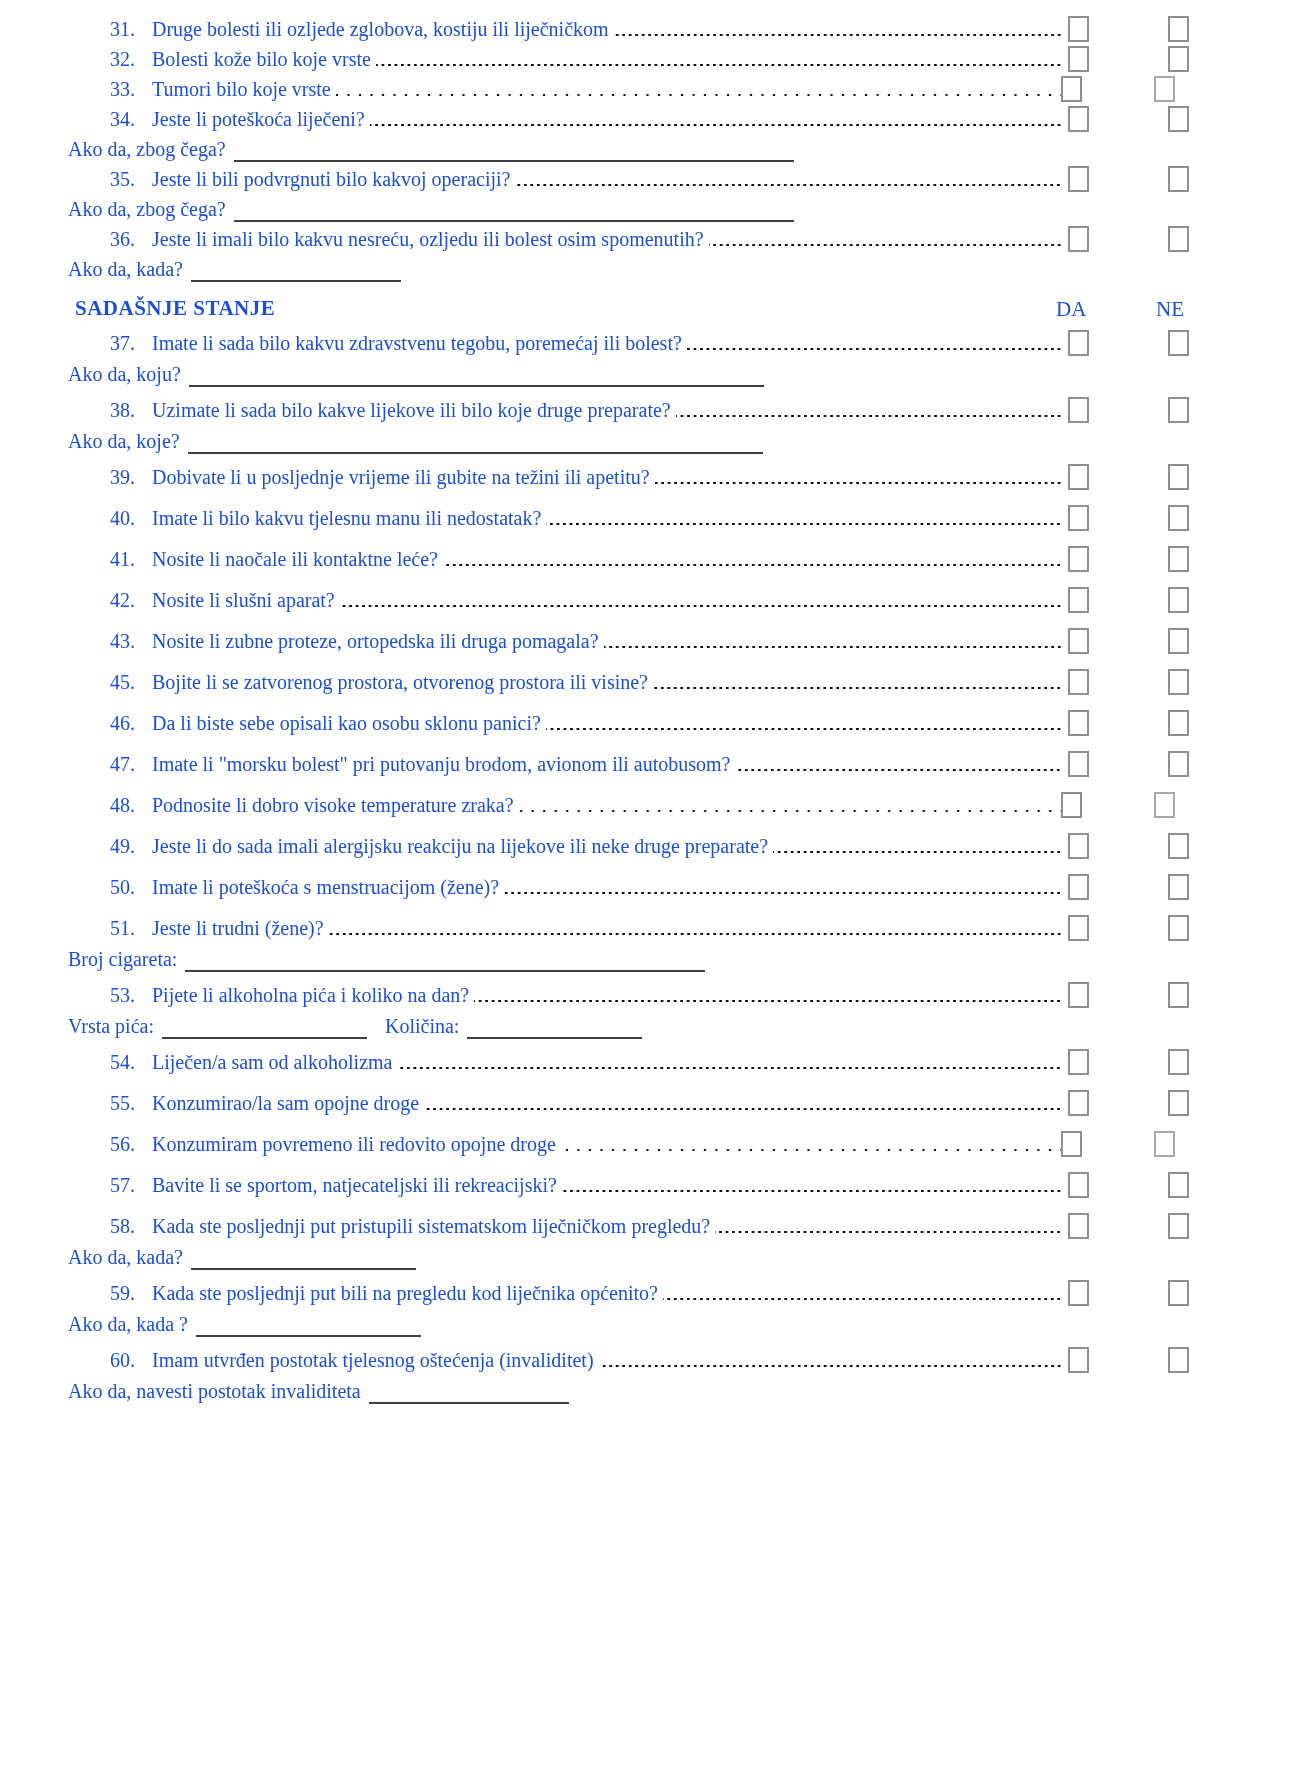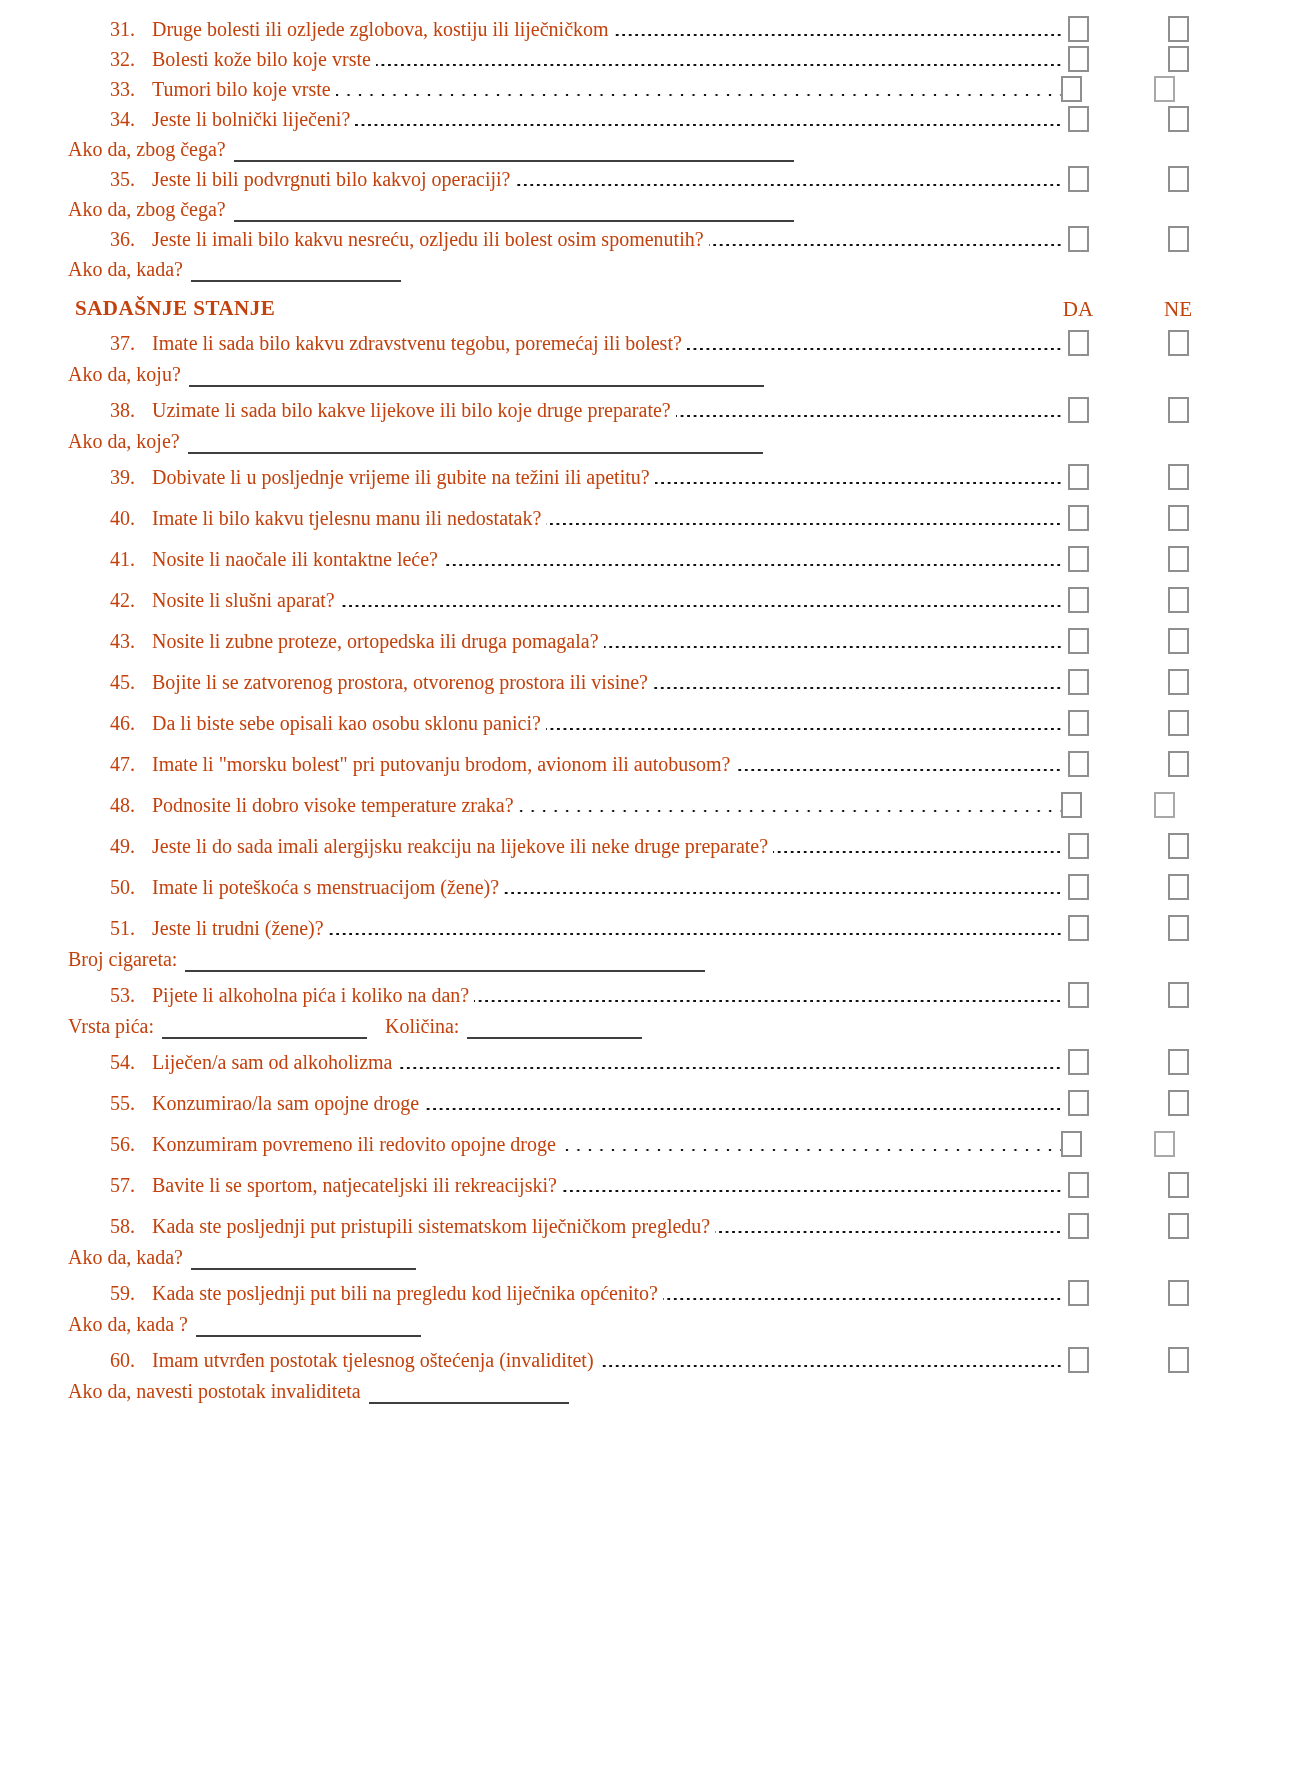--- a/index.html
+++ b/index.html
@@ -1,21 +1,21 @@
 <!DOCTYPE html>
 <html><head>
 <meta charset="utf-8">
 <style>
   html,body{margin:0;padding:0;background:#ffffff;}
   .page{
     position:relative;
     width:1297px;
     height:1770px;
     background:#ffffff;
-    color:#c2410c;
+    color:#1d4ed8;
     font-family:"Liberation Serif","DejaVu Serif",serif;
     overflow:hidden;
   }
   .content{padding-top:16px;}
   
   .q-row{
     display:flex;
     align-items:center;
     padding-left:110px;
     height:26px;
@@ -97,21 +97,21 @@
     left:75px;
     top:0;
     font-size:21px;
     font-weight:bold;
     letter-spacing:0.5px;
   }
   .col-da,.col-ne{
     position:absolute;
     top:1px;
     width:44px;
-    text-align:center;
+    text-align:left;
     font-size:21px;
   }
   .col-da{left:1056px;}
   .col-ne{left:1156px;}
 </style>
 </head>
 <body>
 
 <div class="page">
   <div class="content">
@@ -133,21 +133,21 @@
         </div>
         <div class="q-row shifted">
           <span class="q-num">33.</span>
           <span class="q-text">Tumori bilo koje vrste</span>
           <span class="leader ellipsis"></span>
           <span class="cb cb-da"></span>
           <span class="cb cb-ne"></span>
         </div>
         <div class="q-row">
           <span class="q-num">34.</span>
-          <span class="q-text">Jeste li bolnički liječeni?</span>
+          <span class="q-text">Jeste li poteškoća liječeni?</span>
           <span class="leader"></span>
           <span class="cb cb-da"></span>
           <span class="cb cb-ne"></span>
         </div>
         <div class="sub-row">
           <span class="sub-seg">
             <span class="sub-label">Ako da, zbog čega?</span>
             <span class="sub-blank" style="width: 560px;"></span>
           </span>
         </div>

